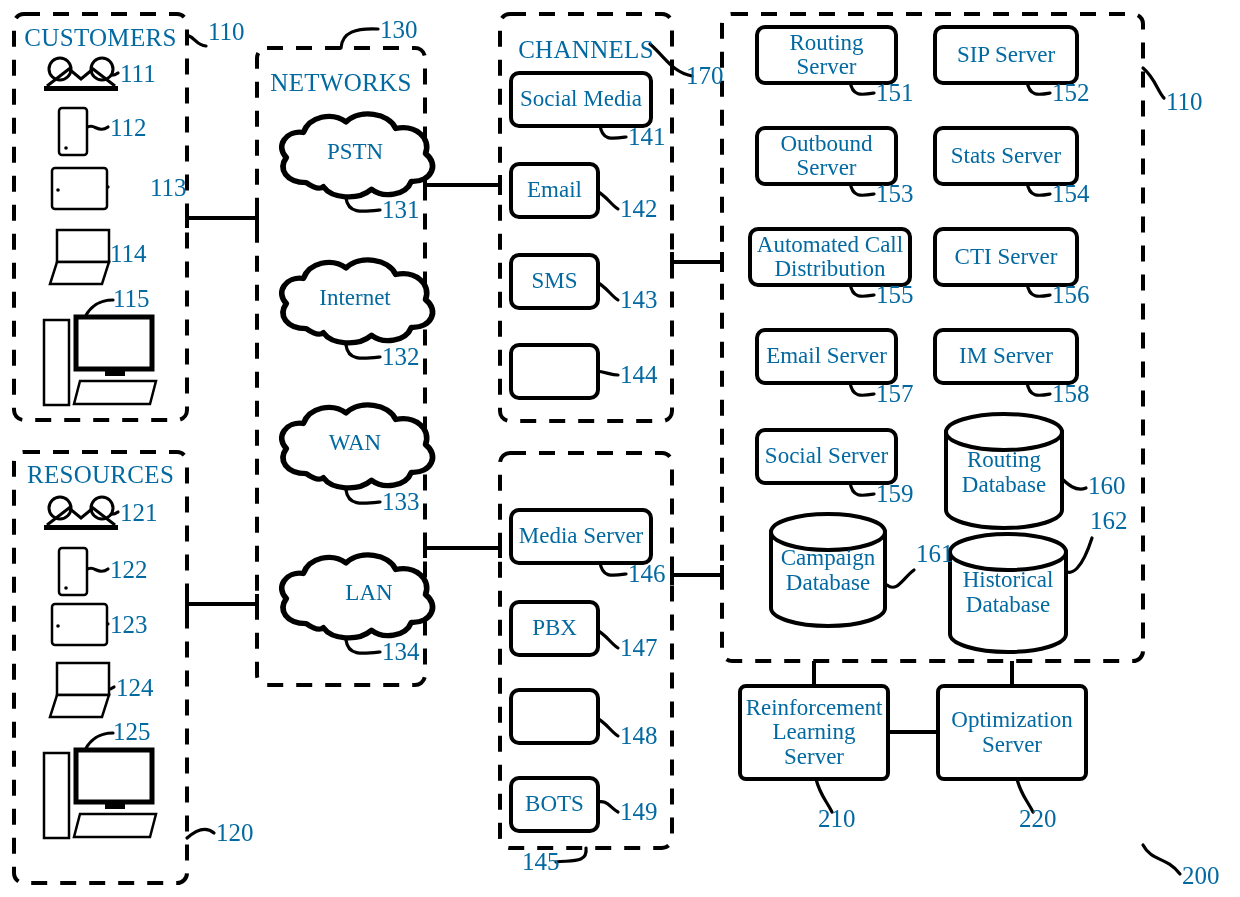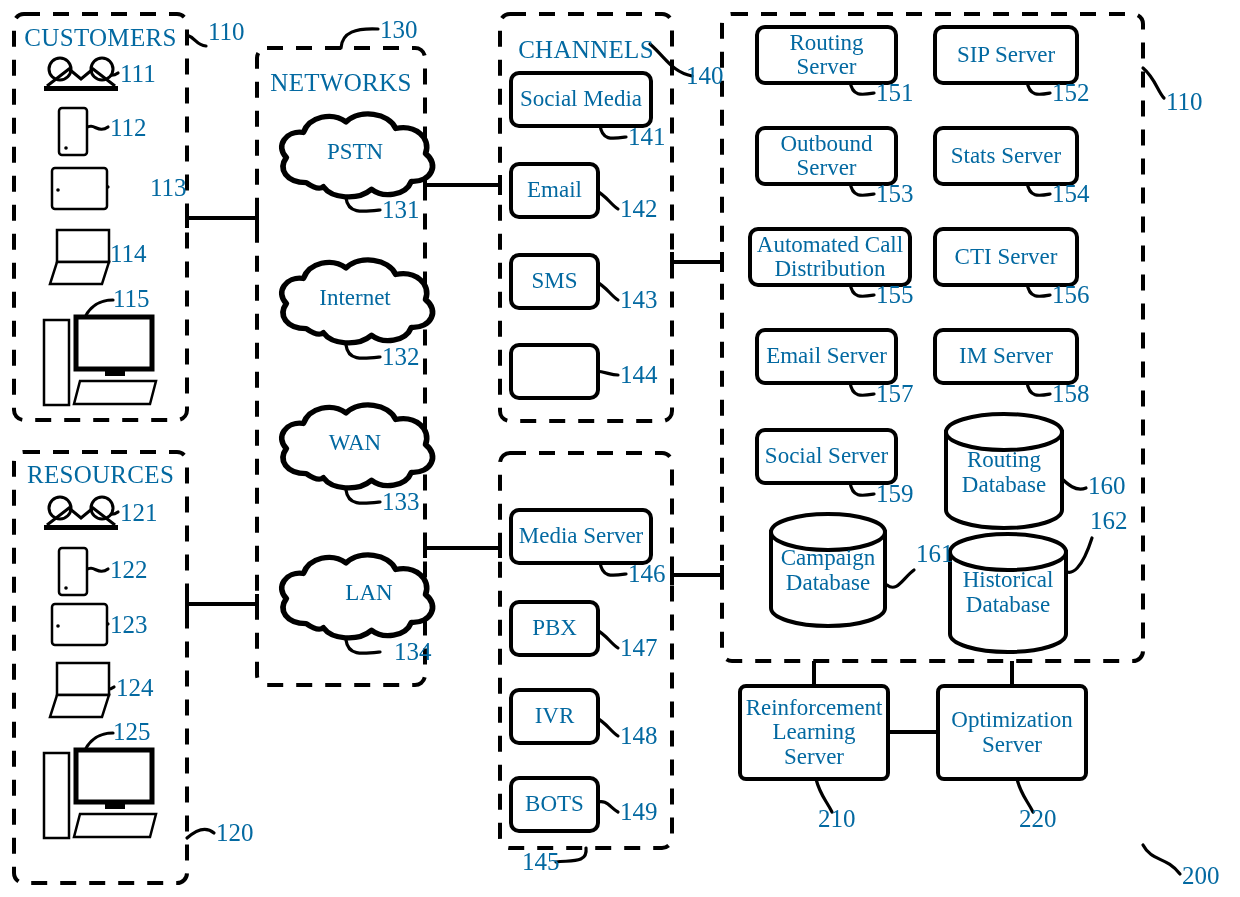--- a/index.html
+++ b/index.html
@@ -323,21 +323,20 @@
   <div class="cloudlabel" style="left:275px; top:280px; width:160px; height:36px;">Internet</div>
   <div class="cloudlabel" style="left:275px; top:425px; width:160px; height:36px;">WAN</div>
   <div class="cloudlabel" style="left:289px; top:575px; width:160px; height:36px;">LAN</div>
 
   <div class="boxlabel" style="left:511px; top:73px; width:140px; height:53px;">Social Media</div>
   <div class="boxlabel" style="left:511px; top:164px; width:87px; height:53px;">Email</div>
   <div class="boxlabel" style="left:511px; top:255px; width:87px; height:53px;">SMS</div>
 
   <div class="boxlabel" style="left:511px; top:510px; width:140px; height:53px;">Media Server</div>
   <div class="boxlabel" style="left:511px; top:602px; width:87px; height:53px;">PBX</div>
-  <div class="boxlabel" style="left:511px; top:690px; width:87px; height:53px;">IVR</div>
   <div class="boxlabel" style="left:511px; top:778px; width:87px; height:53px;">BOTS</div>
 
   <div class="boxlabel" style="left:757px; top:27px; width:139px; height:56px;">Routing
 Server</div>
   <div class="boxlabel" style="left:935px; top:27px; width:142px; height:56px;">SIP Server</div>
   <div class="boxlabel" style="left:757px; top:128px; width:139px; height:56px;">Outbound
 Server</div>
   <div class="boxlabel" style="left:935px; top:128px; width:142px; height:56px;">Stats Server</div>
   <div class="boxlabel" style="left:750px; top:229px; width:160px; height:56px;">Automated Call
 Distribution</div>
@@ -370,23 +369,23 @@
   <div class="ref" style="left:120px; top:499px;">121</div>
   <div class="ref" style="left:110px; top:556px;">122</div>
   <div class="ref" style="left:110px; top:611px;">123</div>
   <div class="ref" style="left:116px; top:674px;">124</div>
   <div class="ref" style="left:113px; top:718px;">125</div>
 
   <div class="ref" style="left:380px; top:16px;">130</div>
   <div class="ref" style="left:382px; top:196px;">131</div>
   <div class="ref" style="left:382px; top:343px;">132</div>
   <div class="ref" style="left:382px; top:488px;">133</div>
-  <div class="ref" style="left:382px; top:638px;margin-left:12px;">134</div>
-
-  <div class="ref" style="left:686px; top:62px;">140</div>
+  <div class="ref" style="left:382px; top:638px;">134</div>
+
+  <div class="ref" style="left:686px; top:62px;">170</div>
   <div class="ref" style="left:628px; top:123px;">141</div>
   <div class="ref" style="left:620px; top:195px;">142</div>
   <div class="ref" style="left:620px; top:286px;">143</div>
   <div class="ref" style="left:620px; top:361px;">144</div>
 
   <div class="ref" style="left:522px; top:848px;">145</div>
   <div class="ref" style="left:628px; top:560px;">146</div>
   <div class="ref" style="left:620px; top:634px;">147</div>
   <div class="ref" style="left:620px; top:722px;">148</div>
   <div class="ref" style="left:620px; top:798px;">149</div>

